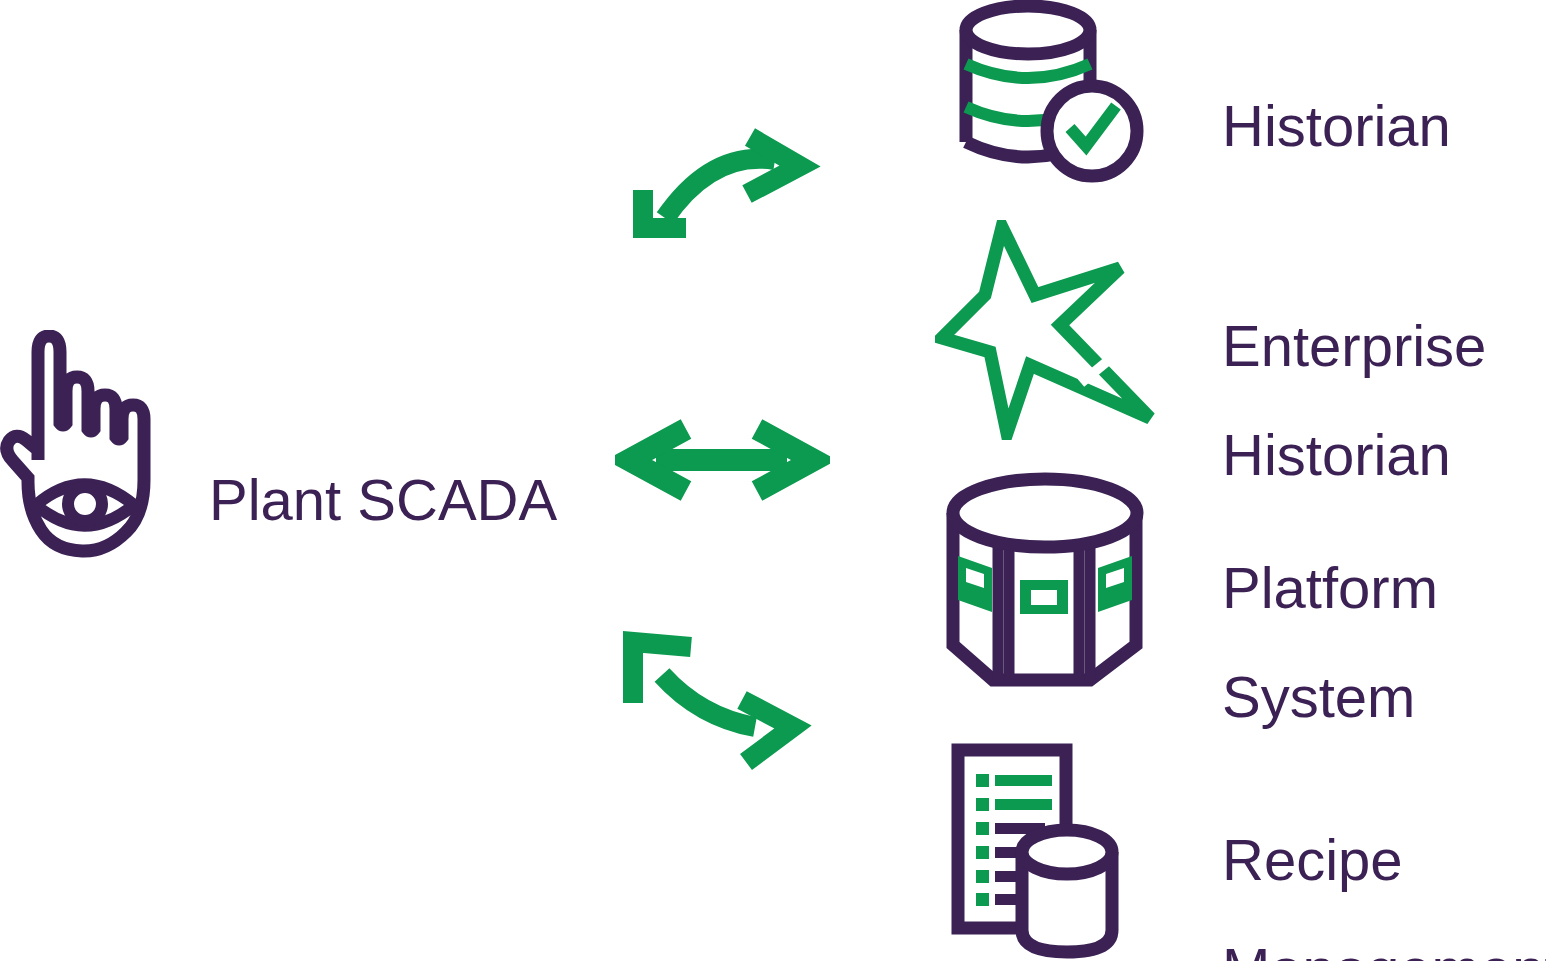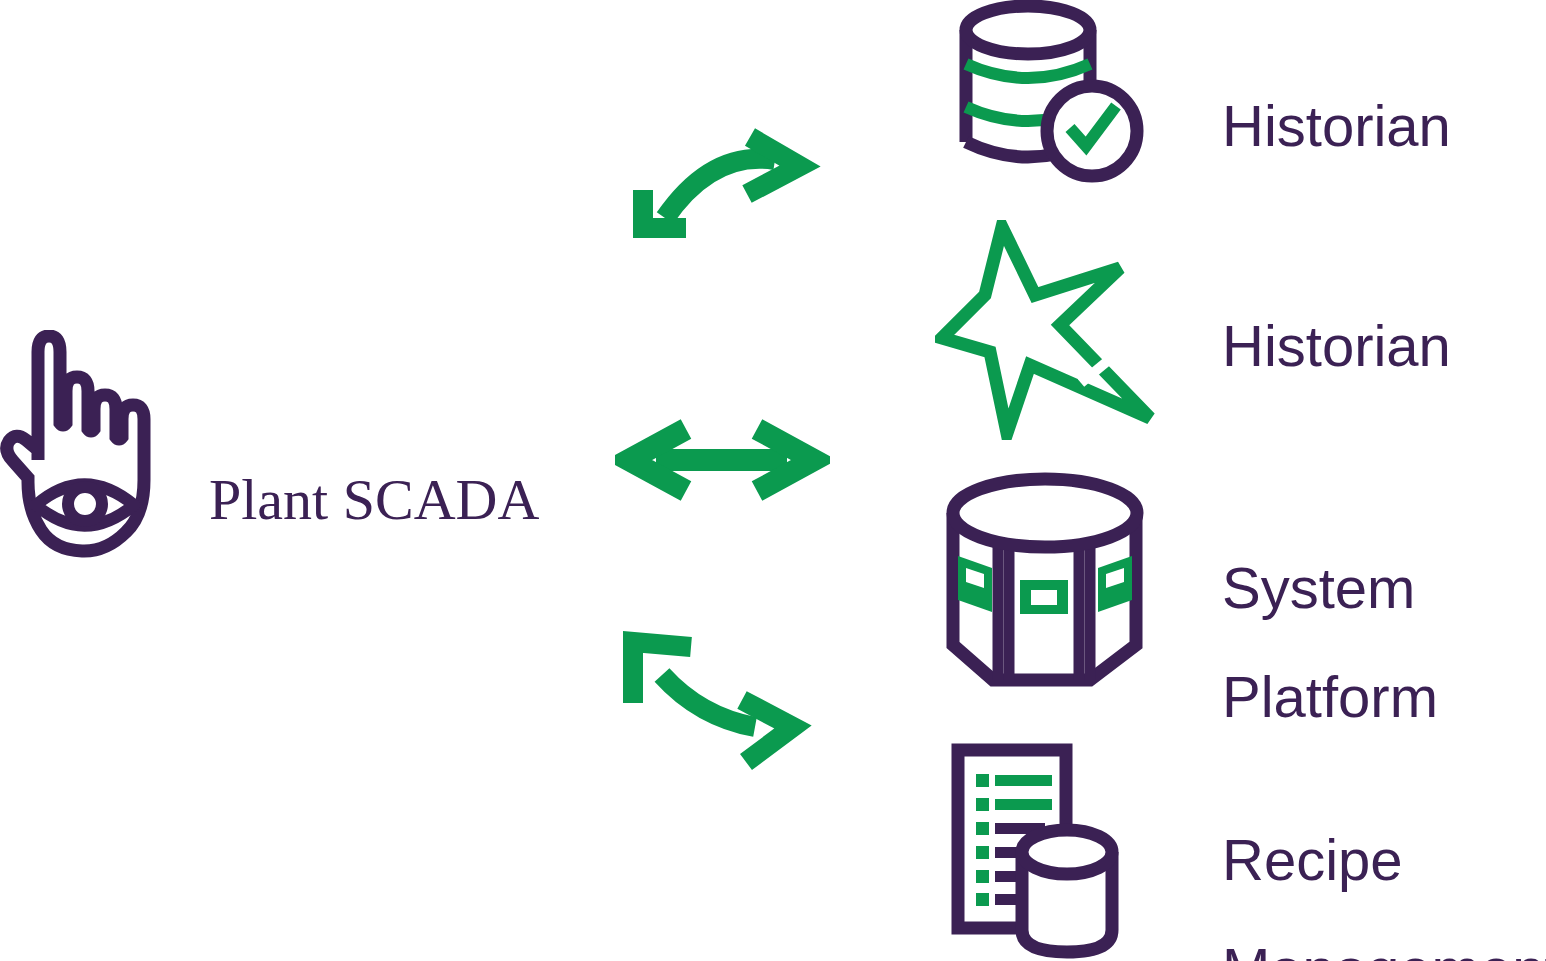--- a/index.html
+++ b/index.html
@@ -35,21 +35,21 @@
 <svg class="abs" style="left:0px; top:330px;" width="160" height="230" viewBox="0 0 160 230">
   <g class="nf sp" stroke-width="13" stroke-linecap="round">
     <path d="M 38,130 V 22 Q 38,6 49,6 Q 60,6 60,22 V 93 Q 63,97 66,93 V 61 Q 66,47 77,47 Q 88,47 88,61 V 99 Q 91,103 94,99 V 79 Q 94,65 105,65 Q 116,65 116,79 V 107 Q 119,111 122,107 V 89 Q 122,75 133,75 Q 144,75 144,89 V 150 Q 144,185 126,202 Q 106,222 82,221 Q 54,220 41,200 Q 28,180 28,152 L 28,148 L 13,131 Q 3,120 9,111 Q 16,102 26,110 L 38,120 Z"></path>
   </g>
   <g class="nf sp" stroke-width="12">
     <path d="M 36,175 Q 84,134 134,175 Q 84,216 36,175 Z"></path>
     <circle cx="85" cy="174" r="17"></circle>
   </g>
 </svg>
 
-<div class="abs label" style="left:209px; top:423px;font-family:Liberation Serif, serif;">
+<div class="abs label" style="left:209px; top:423px;">
   <span>Plant SCADA</span>
 </div>
 
 <svg class="abs" style="left:620px; top:120px;" width="210" height="150" viewBox="0 0 210 150">
   <g class="nf sg" stroke-width="20">
     <path d="M 45,98 Q 92,30 155,40"></path>
     <polyline points="23,70 23,108 66,108"></polyline>
     <polyline points="130,17 180,46 127,74"></polyline>
   </g>
 </svg>
@@ -130,24 +130,25 @@
     <ellipse class="fw sp" cx="117" cy="112" rx="45" ry="22" stroke-width="13"></ellipse>
   </g>
 </svg>
 
 <div class="abs label" style="left:1222px; top:49px;">
   <span>Historian</span>
   <span></span>
 </div>
 
 <div class="abs label" style="left:1222px; top:269px;">
+  <span>Enterprise</span>
   <span>Historian</span>
 </div>
 
 <div class="abs label" style="left:1222px; top:511px;">
+  <span>Platform</span>
   <span>System</span>
-  <span>Platform</span>
 </div>
 
 <div class="abs label" style="left:1222px; top:783px;">
   <span>Recipe</span>
   <span>Management</span>
 </div>
 
 </body></html>

